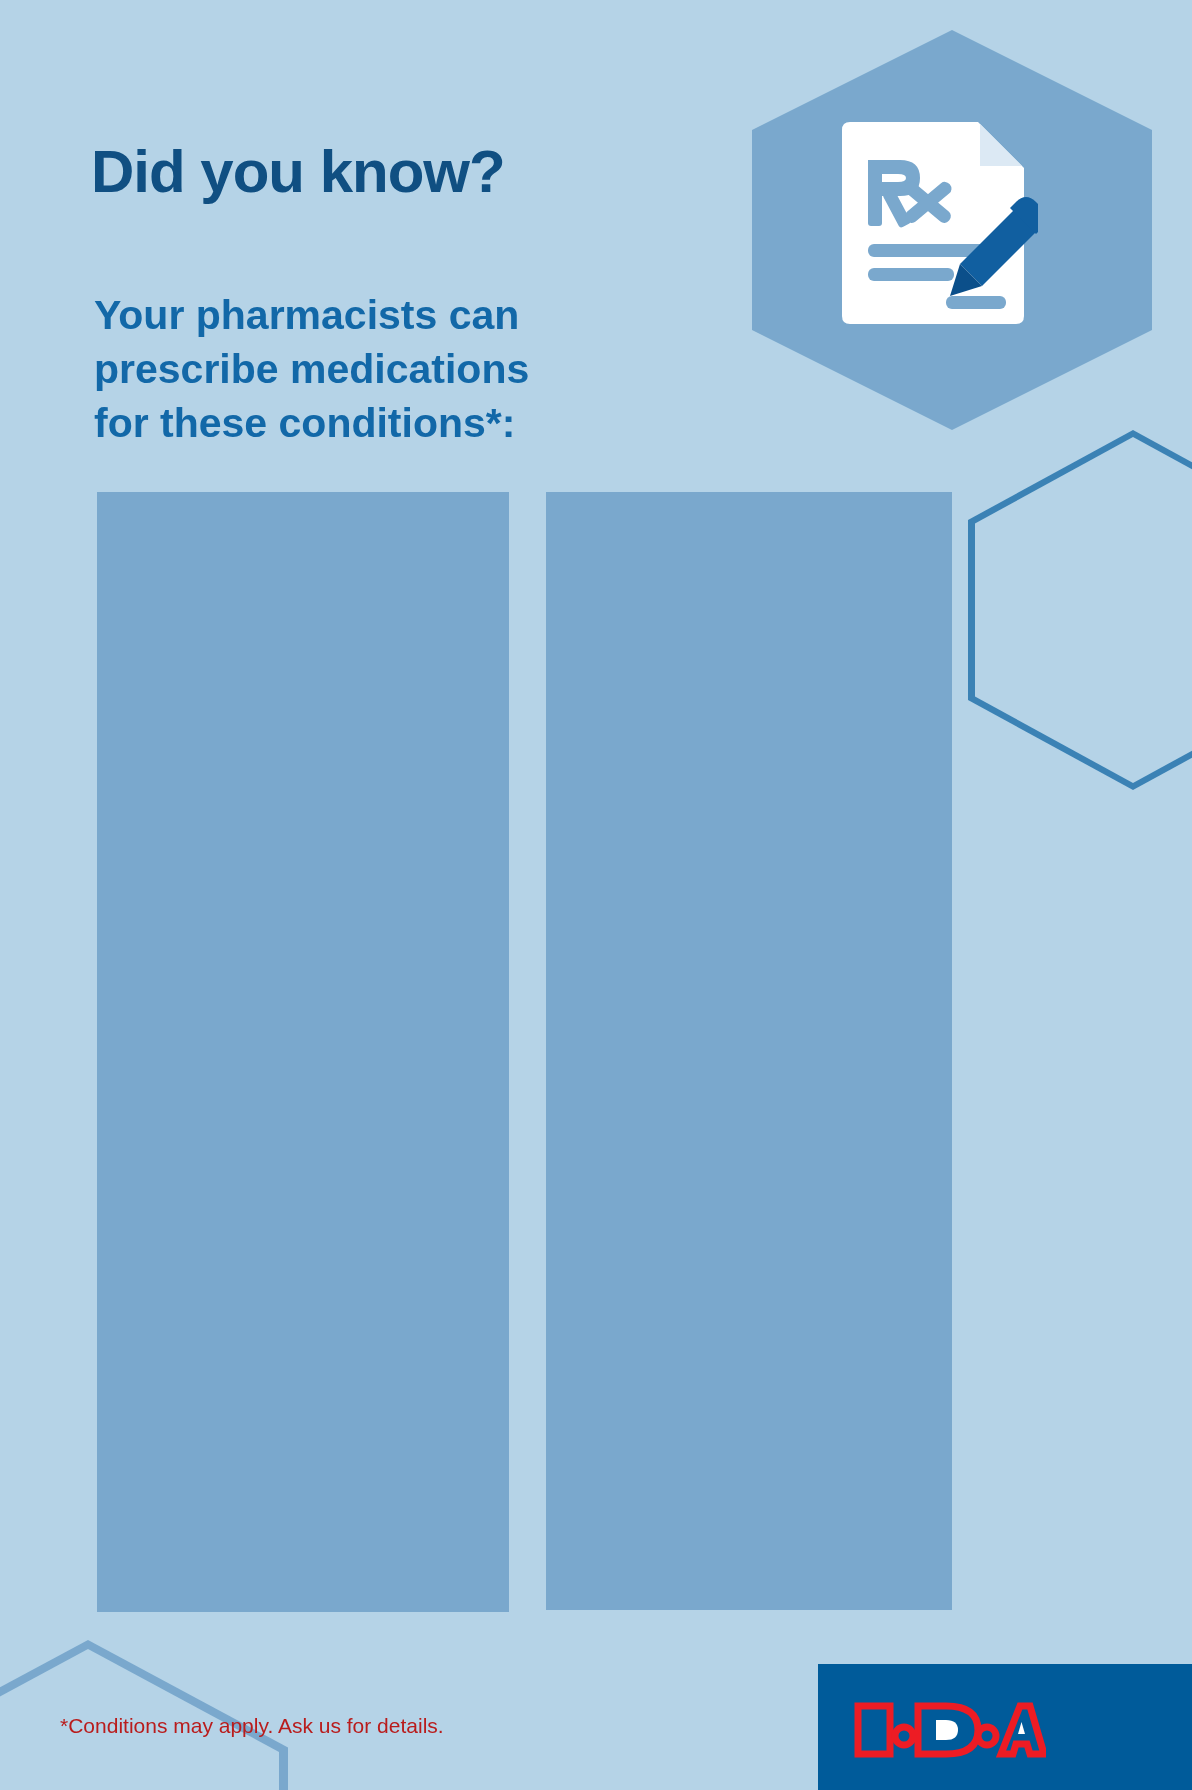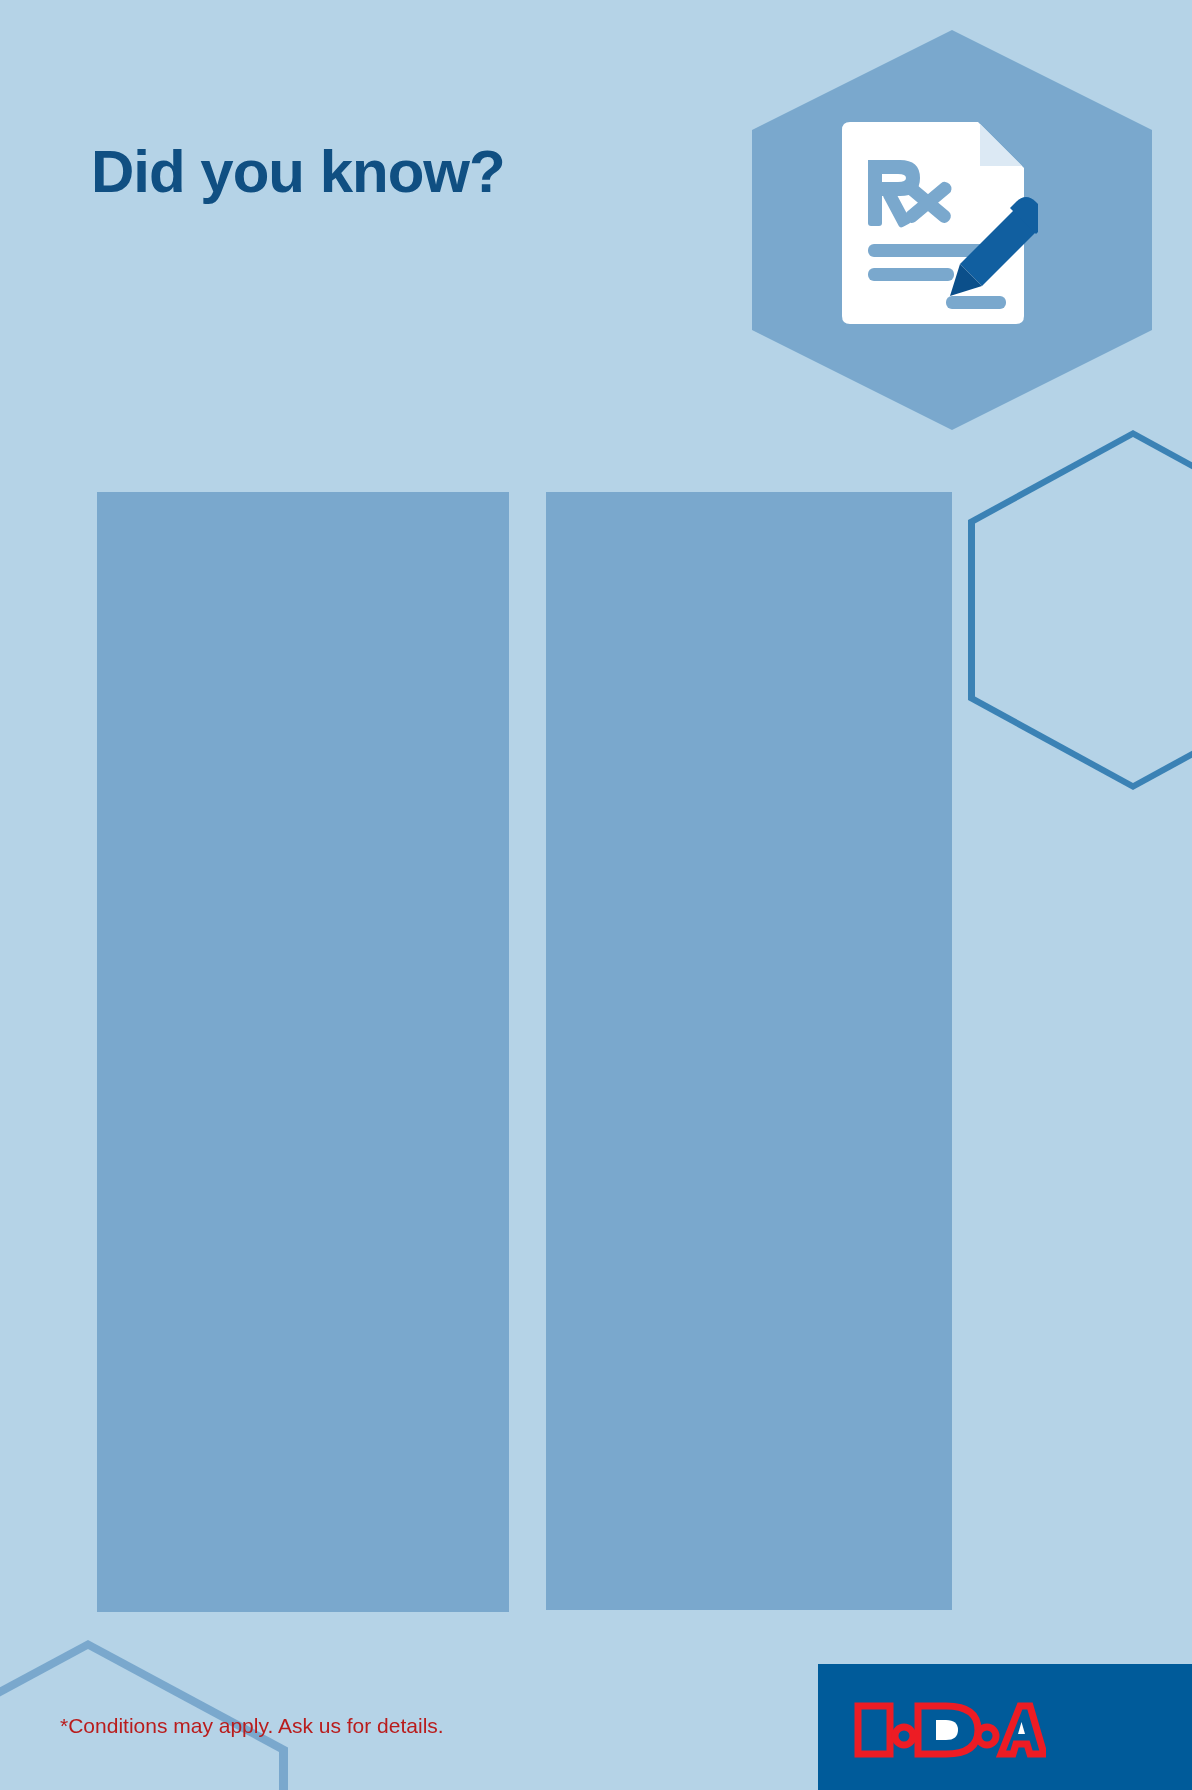--- a/index.html
+++ b/index.html
@@ -170,20 +170,23 @@
       <g>
         <path d="M176 92 L198 114 L144 168 L122 146 Z" fill="#115fa0"></path>
         <path d="M122 146 L144 168 L112 178 Z" fill="#0b4f8a"></path>
         <path d="M178 84 Q188 74 198 84 L204 90 Q214 100 204 110 L198 116 L172 90 Z" fill="#115fa0"></path>
       </g>
     </svg>
   </div>
 
   <div class="headline">Did you know?</div>
 
+  <div class="subhead">Your pharmacists can
+prescribe medications
+for these conditions*:</div>
 
   <div class="panel panel-left">
     <ul class="panel-list"></ul>
   </div>
   <div class="panel panel-right">
     <ul class="panel-list"></ul>
   </div>
 
   <div class="footnote">*Conditions may apply. Ask us for details.</div>
 

